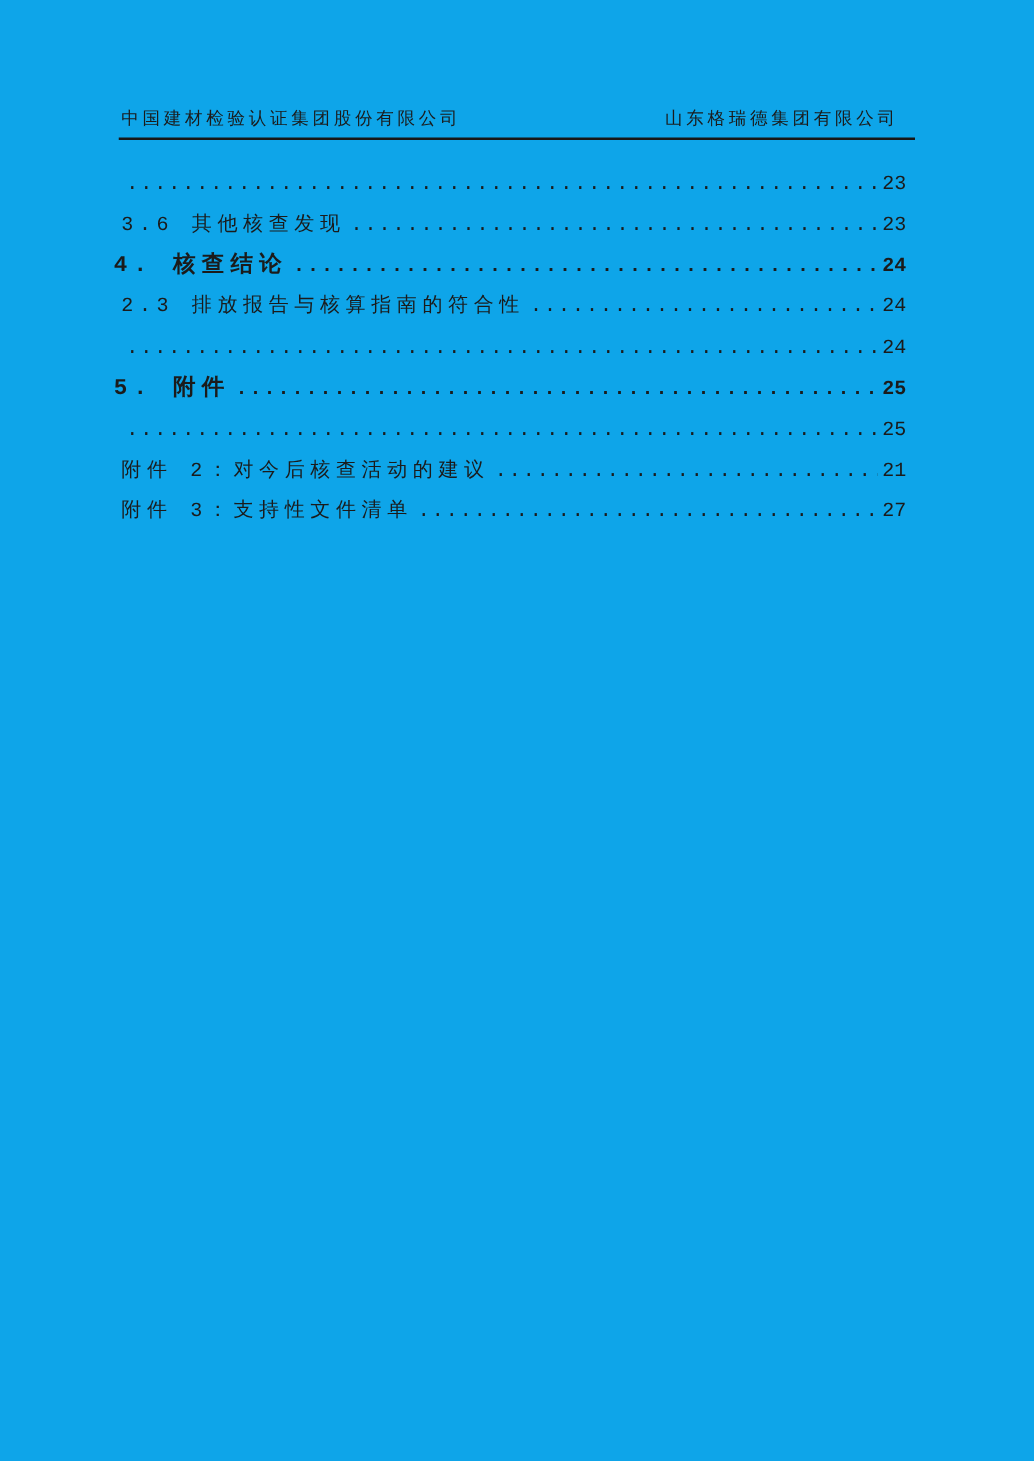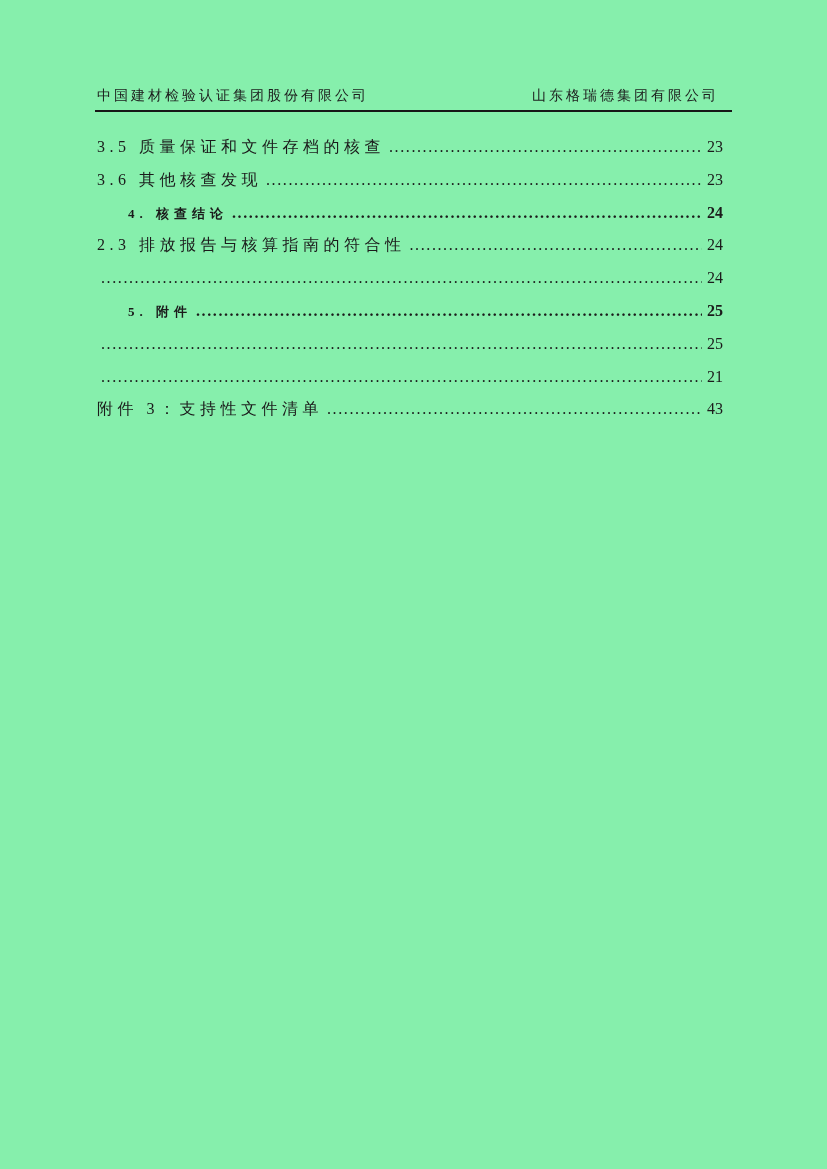--- a/index.html
+++ b/index.html
@@ -4,23 +4,23 @@
 <style>
   html, body {
     margin: 0;
     padding: 0;
     background: #ffffff;
   }
   .page {
     position: relative;
     width: 827px;
     height: 1169px;
-    background: #86efac;
+    background: #0ea5e9;
     overflow: hidden;
-    font-family: Liberation Serif, serif;
+    font-family: Liberation Mono, monospace;
     color: #1b1b1b;
   }
 
   
   .doc-header {
     position: absolute;
     top: 86px;
     left: 97px;
     right: 108px;
     height: 22px;
@@ -60,54 +60,52 @@
     flex: 0 0 auto;
     letter-spacing: 4.5px;
   }
   .toc-row--sub {
     padding-left: 6px;
   }
   .toc-row--main {
     font-weight: bold;
   }
   .toc-row--main .toc-label {
-    font-size: 13px;
+    font-size: 18px;
     letter-spacing: 5px;
-    margin-left: 37px;
   }
   .dot-leader {
     flex: 1 1 auto;
     overflow: hidden;
     white-space: nowrap;
     letter-spacing: 1.6px;
     padding-left: 4px;
     min-width: 0;
   }
   .page-num {
     flex: 0 0 auto;
     min-width: 20px;
-    text-align: center;
+    text-align: right;
     padding-left: 3px;
   }
 </style>
 </head>
 <body>
 
 <div class="page">
 
   <div class="doc-header">
     <span>中国建材检验认证集团股份有限公司</span>
     <span>山东格瑞德集团有限公司</span>
   </div>
   <div class="header-rule"></div>
 
   <div class="toc">
 
     <div class="toc-row toc-row--sub">
-      <span class="toc-label">3.5 质量保证和文件存档的核查</span>
       <span class="dot-leader">............................................................................................................................................................................................................................</span>
       <span class="page-num">23</span>
     </div>
 
     <div class="toc-row toc-row--sub">
       <span class="toc-label">3.6 其他核查发现</span>
       <span class="dot-leader">............................................................................................................................................................................................................................</span>
       <span class="page-num">23</span>
     </div>
 
@@ -133,24 +131,25 @@
       <span class="dot-leader">............................................................................................................................................................................................................................</span>
       <span class="page-num">25</span>
     </div>
 
     <div class="toc-row toc-row--sub">
       <span class="dot-leader">............................................................................................................................................................................................................................</span>
       <span class="page-num">25</span>
     </div>
 
     <div class="toc-row toc-row--sub">
+      <span class="toc-label">附件 2：对今后核查活动的建议</span>
       <span class="dot-leader">............................................................................................................................................................................................................................</span>
       <span class="page-num">21</span>
     </div>
 
     <div class="toc-row toc-row--sub">
       <span class="toc-label">附件 3：支持性文件清单</span>
       <span class="dot-leader">............................................................................................................................................................................................................................</span>
-      <span class="page-num">43</span>
+      <span class="page-num">27</span>
     </div>
 
   </div>
 </div>
 
 </body></html>

